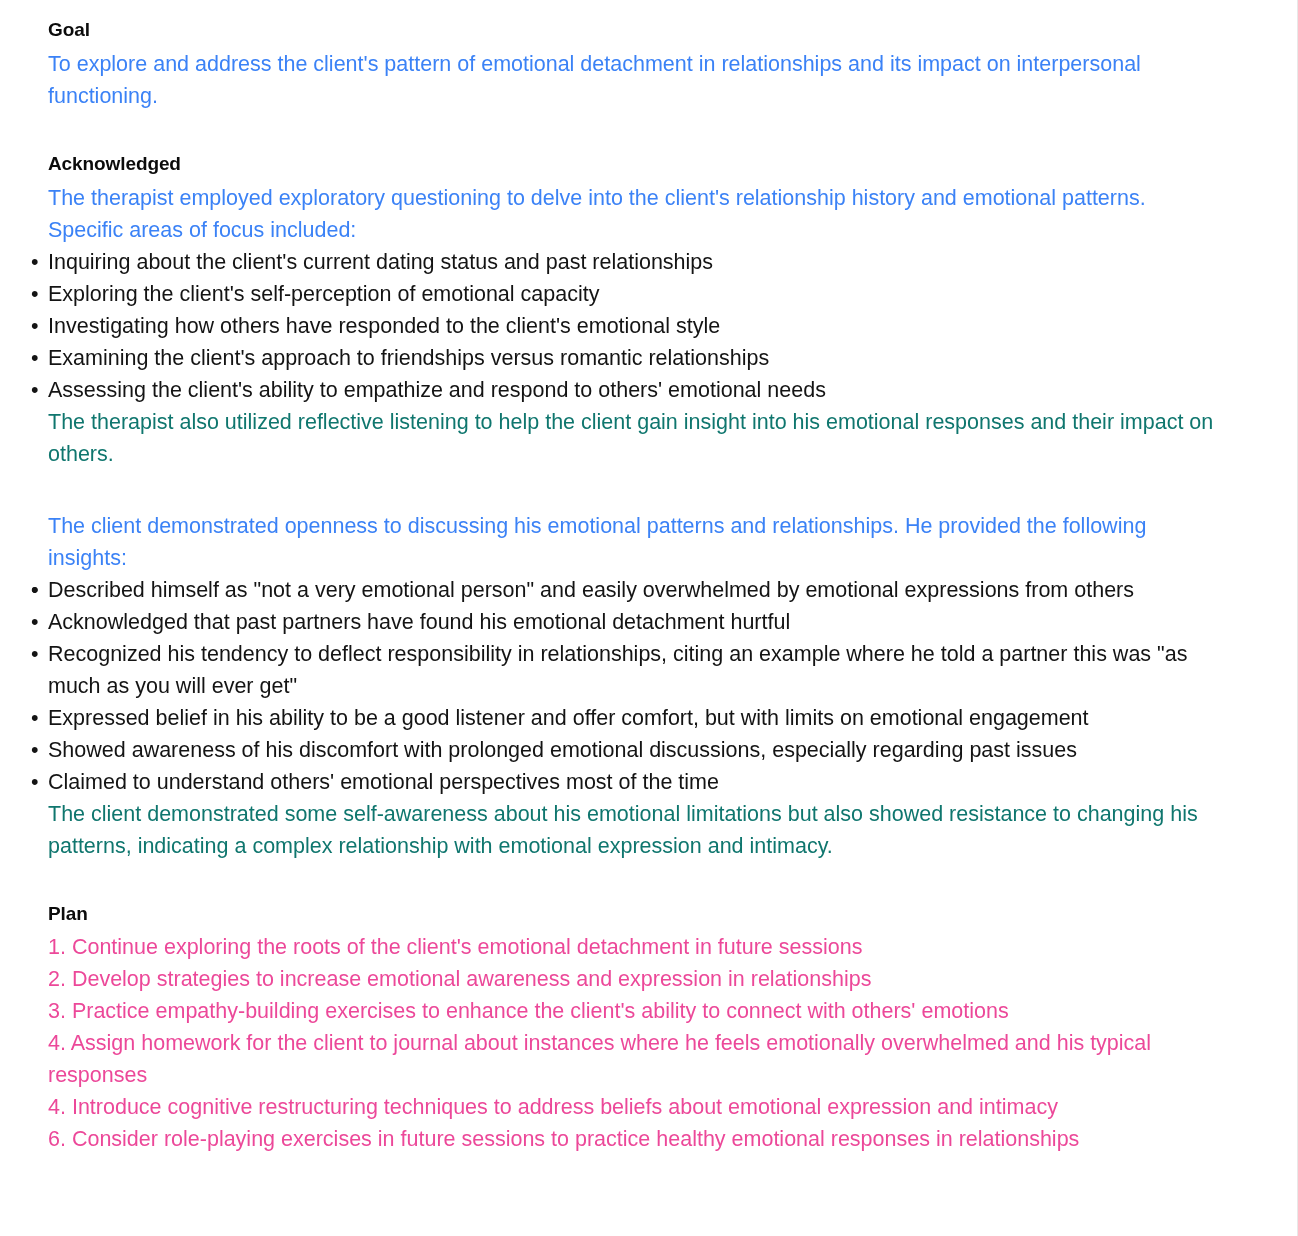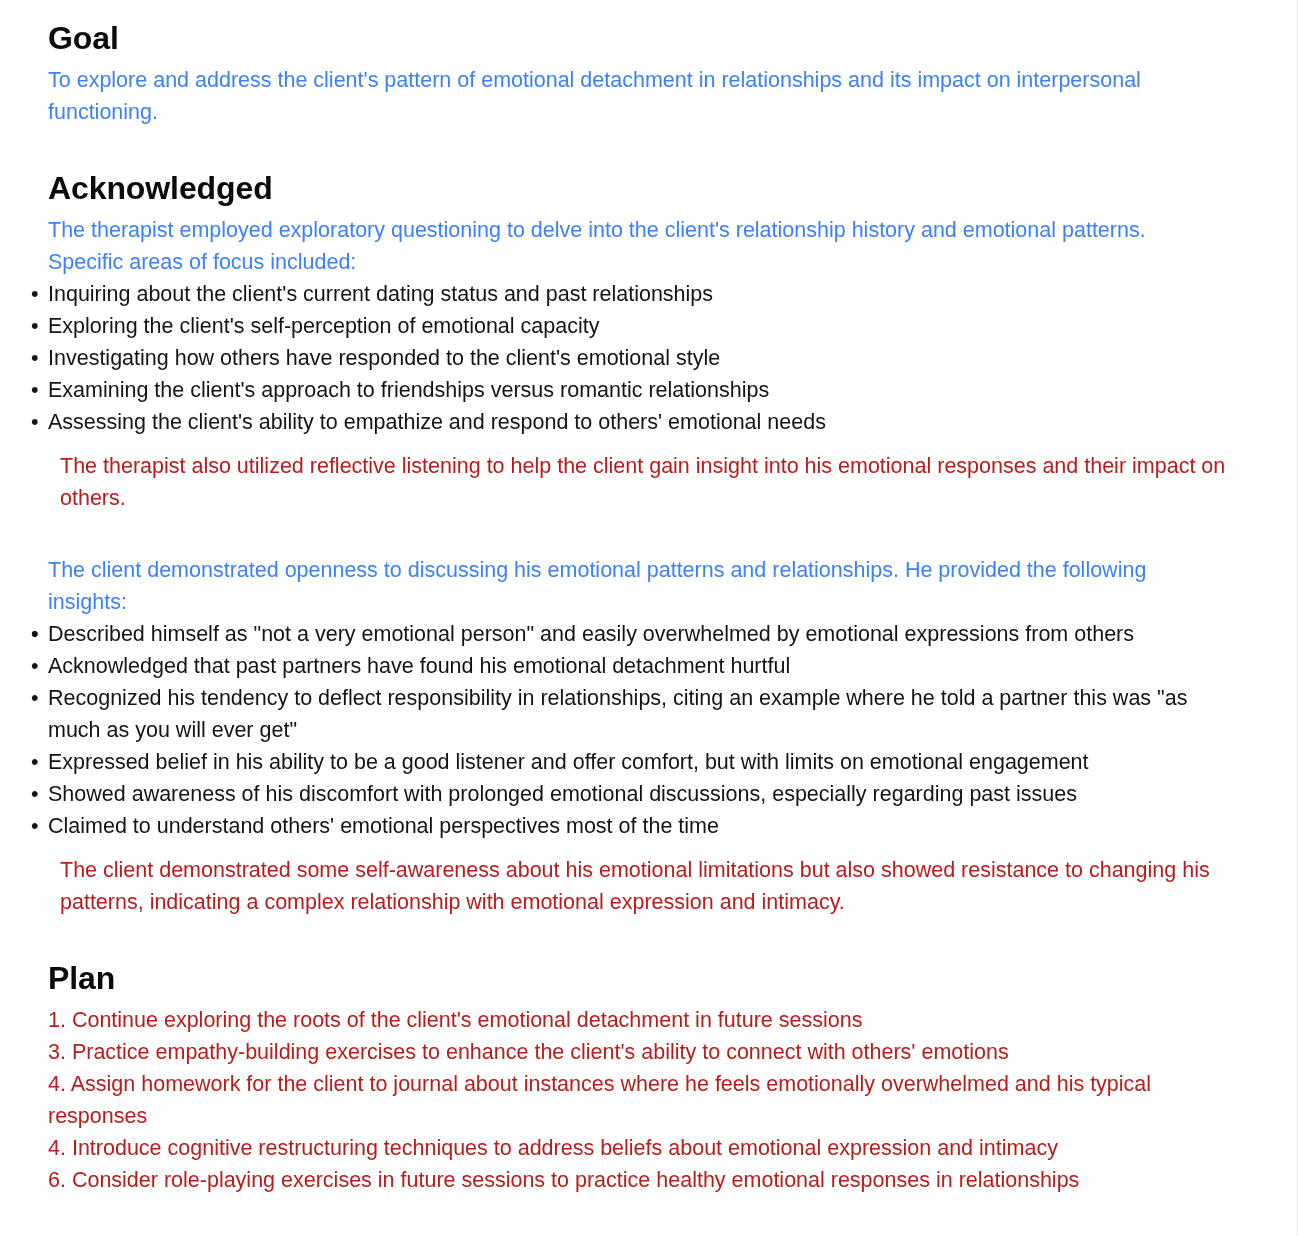--- a/index.html
+++ b/index.html
@@ -23,21 +23,21 @@
   }
   #note {
     padding: 18px 56px 0 48px;
     box-sizing: border-box;
     width: 1298px;
   }
   .section { margin: 0; }
   .section + .section { margin-top: 40px; }
 
   h2.heading {
-    font-size: 32px;
+    font-size: 19px;
     font-weight: bold;
     line-height: 1.25;
     letter-spacing: -0.1px;
     margin: 0 0 6px 0;
     color: #0b0b0b;
   }
   p.para {
     font-size: 21.5px;
     line-height: 32px;
     margin: 0;
@@ -71,28 +71,28 @@
   ul.bullets > li .bullet-text { display: inline; }
 
   ol.numbered {
     list-style: none;
     margin: 0;
     padding: 0;
   }
   ol.numbered > li {
     font-size: 21.5px;
     line-height: 32px;
-    color: #b91c1c;
+    color: #ec4899;
     max-width: 1175px;
   }
   .trailing {
     font-size: 21.5px;
     line-height: 32px;
-    color: #b91c1c;
-    margin: 12px;
+    color: #0f766e;
+    margin: 0;
     max-width: 1175px;
   }
 </style>
 </head>
 <body>
 
 <div id="page">
   <div id="note">
       <section class="section">
         <h2 class="heading">Goal</h2>
@@ -120,20 +120,21 @@
           <li><span class="bullet-dot">•</span><span class="bullet-text">Expressed belief in his ability to be a good listener and offer comfort, but with limits on emotional engagement</span></li>
           <li><span class="bullet-dot">•</span><span class="bullet-text">Showed awareness of his discomfort with prolonged emotional discussions, especially regarding past issues</span></li>
           <li><span class="bullet-dot">•</span><span class="bullet-text">Claimed to understand others' emotional perspectives most of the time</span></li>
         </ul>
         <p class="trailing">The client demonstrated some self-awareness about his emotional limitations but also showed resistance to changing his patterns, indicating a complex relationship with emotional expression and intimacy.</p>
       </section>
       <section class="section">
         <h2 class="heading">Plan</h2>
         <ol class="numbered">
           <li>1. Continue exploring the roots of the client's emotional detachment in future sessions</li>
+          <li>2. Develop strategies to increase emotional awareness and expression in relationships</li>
           <li>3. Practice empathy-building exercises to enhance the client's ability to connect with others' emotions</li>
           <li>4. Assign homework for the client to journal about instances where he feels emotionally overwhelmed and his typical responses</li>
           <li>4. Introduce cognitive restructuring techniques to address beliefs about emotional expression and intimacy</li>
           <li>6. Consider role-playing exercises in future sessions to practice healthy emotional responses in relationships</li>
         </ol>
       </section>
     </div>
 </div>
 
 </body></html>

